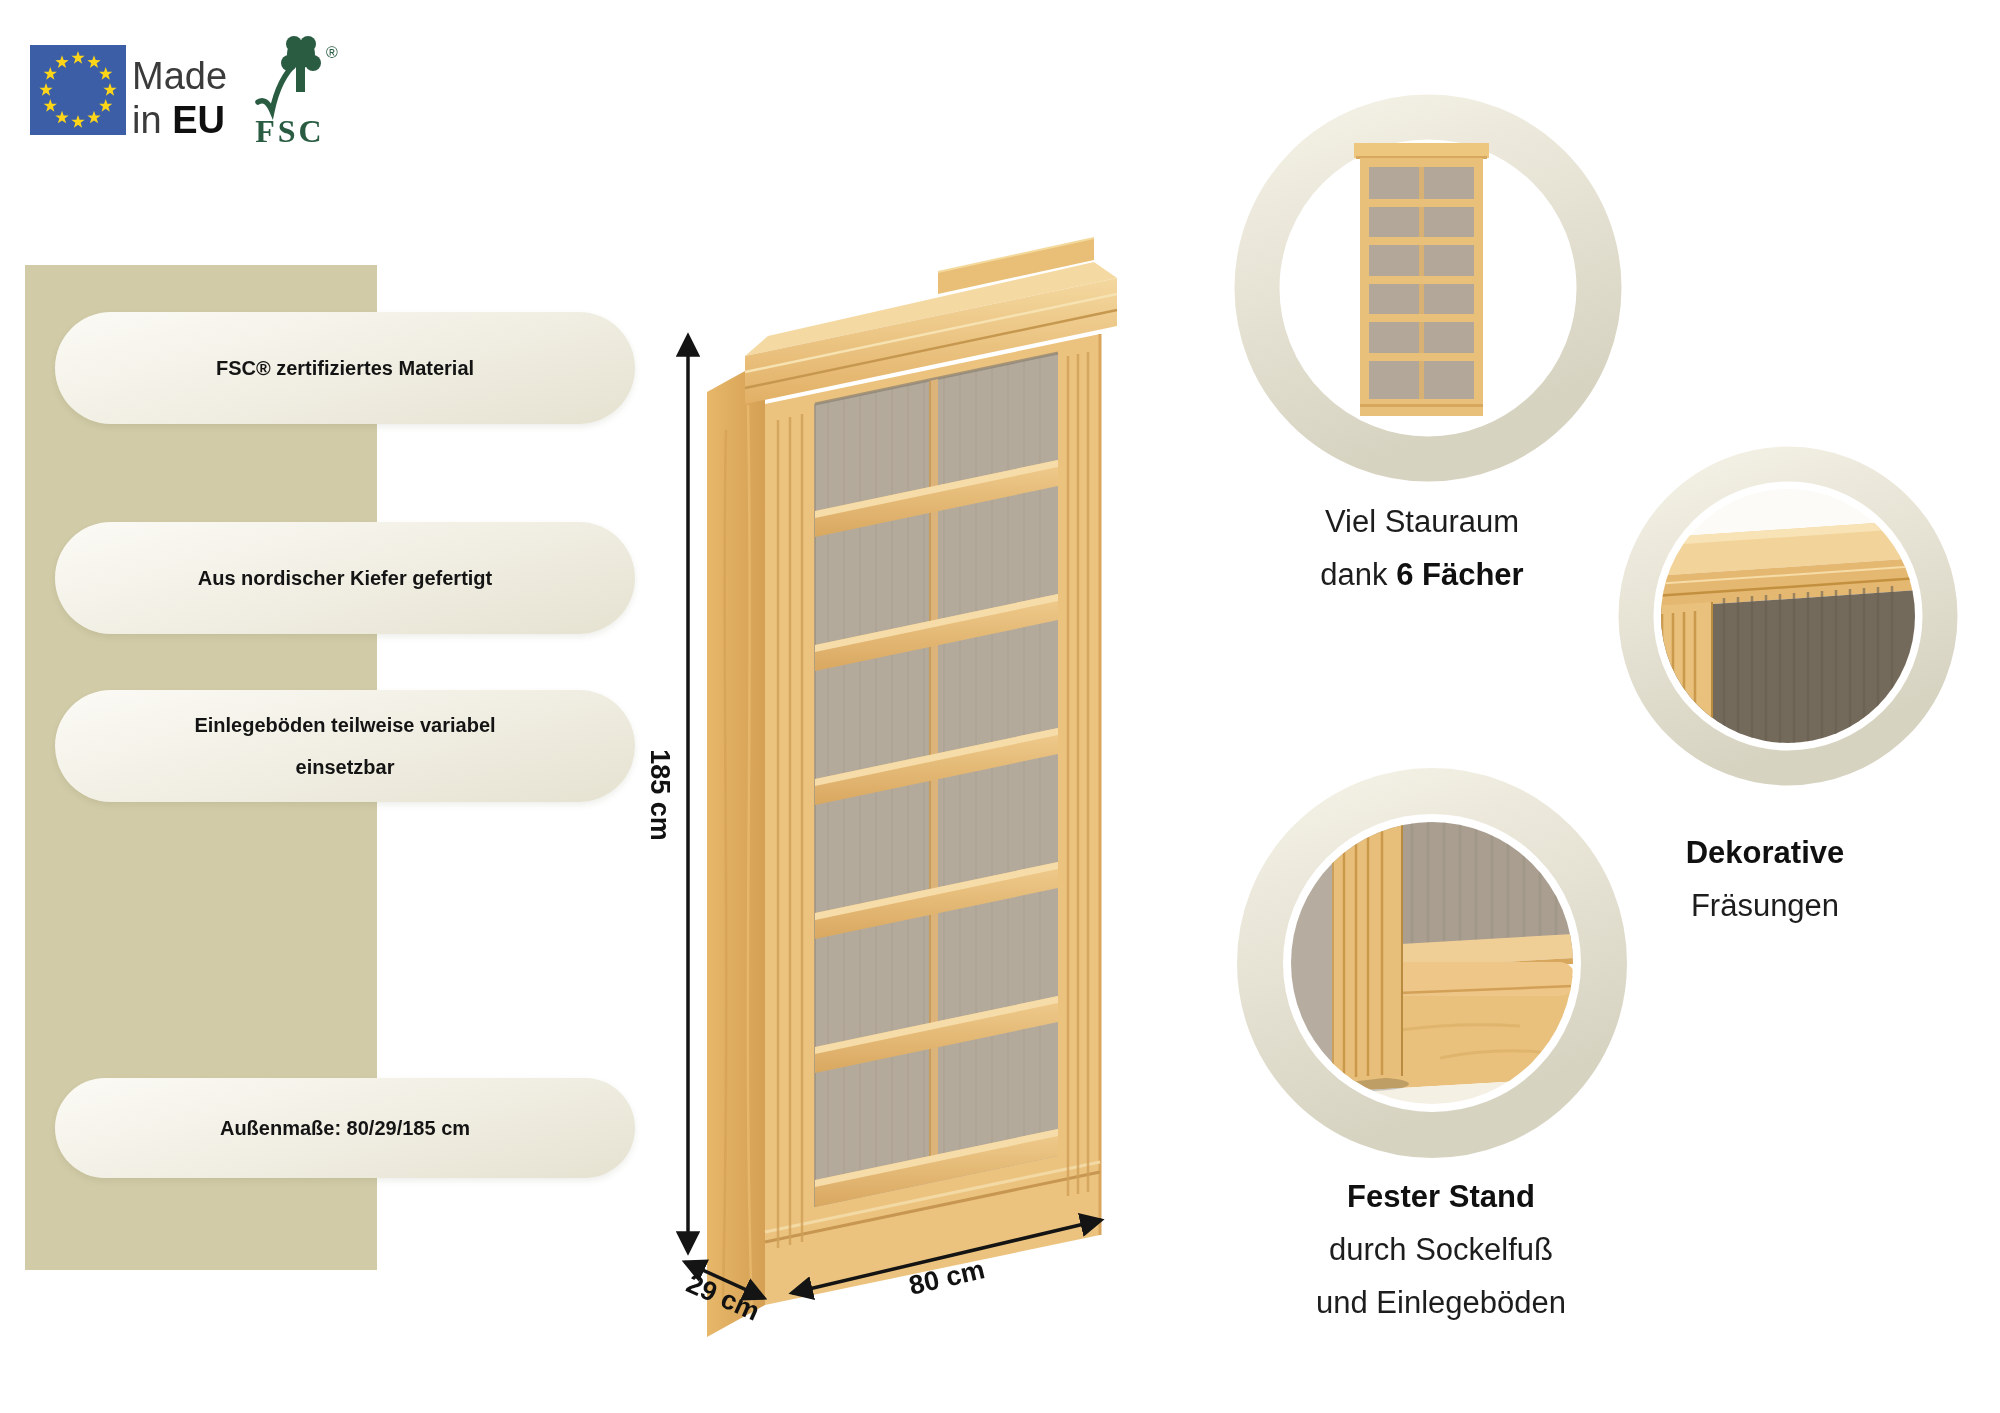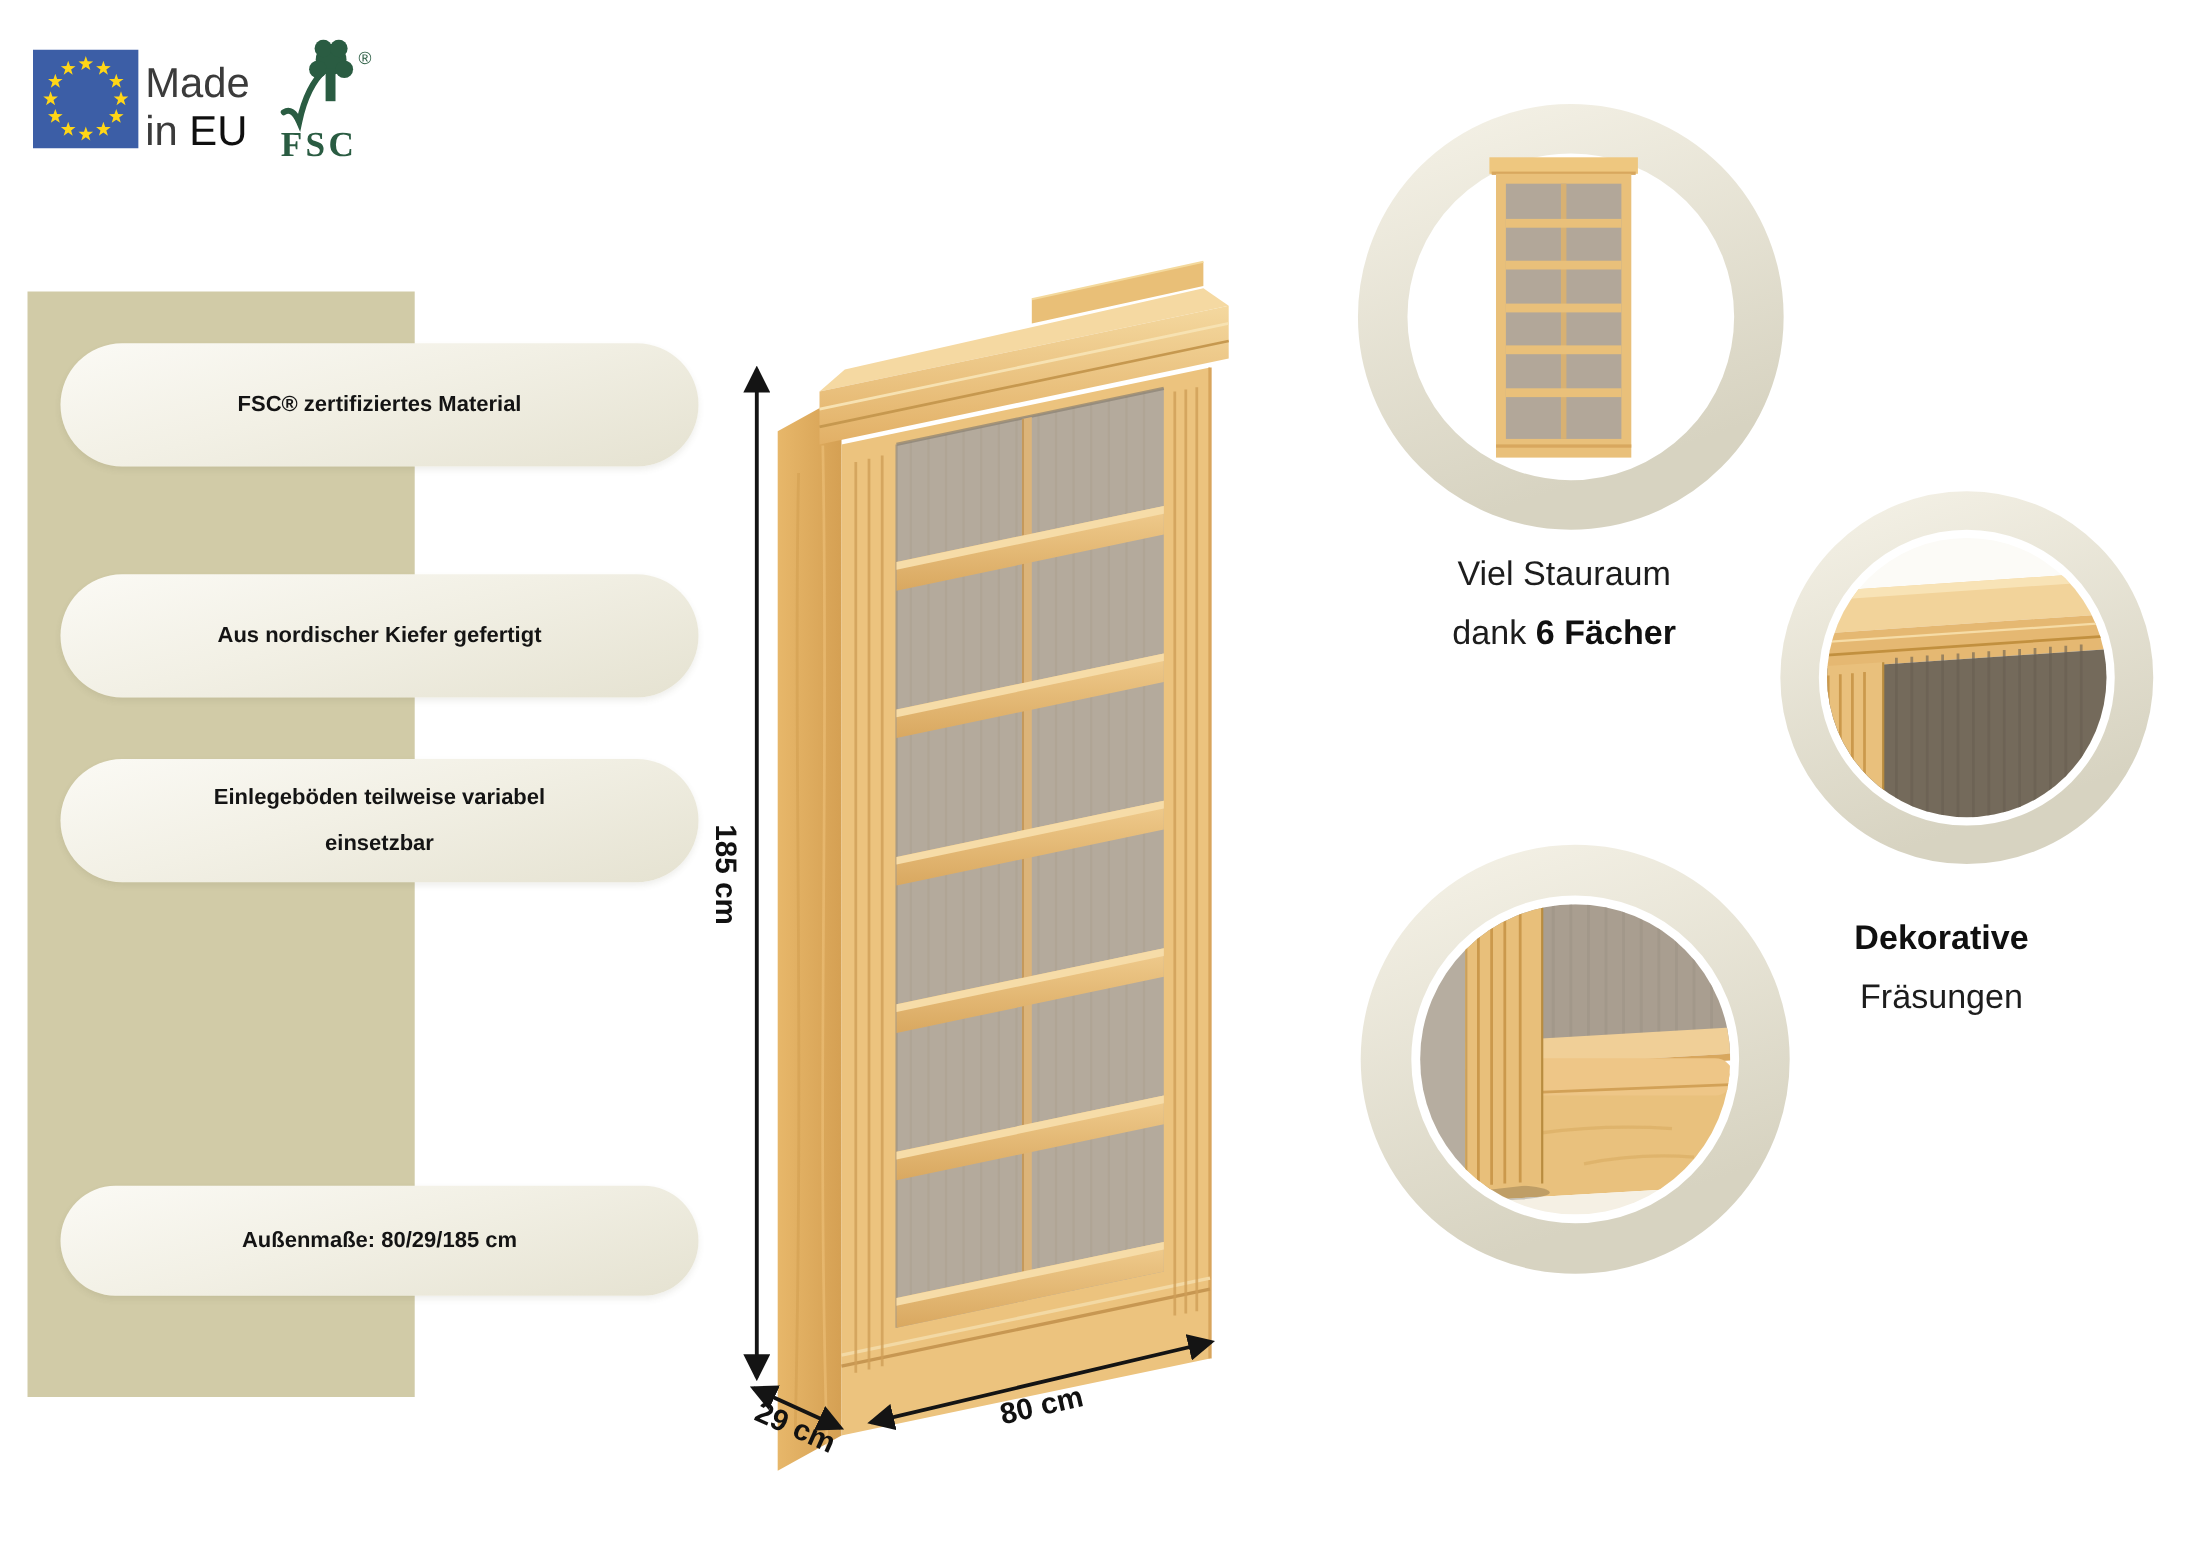--- a/index.html
+++ b/index.html
@@ -2,21 +2,21 @@
 <html><head>
 <meta charset="utf-8">
 <style>
   html,body{margin:0;padding:0;background:#ffffff;}
   body{font-family:"Liberation Sans", sans-serif;}
   .page{position:relative;width:2000px;height:1413px;background:#ffffff;overflow:hidden;}
 
   
   .eu-flag{position:absolute;left:30px;top:45px;}
   .madein{position:absolute;left:132px;top:54px;font-size:38px;line-height:44px;color:#3b3b3b;}
-  .madein b{color:#0f0f0f;font-weight:400;}
+  .madein b{color:#0f0f0f;font-weight:700;}
   .fsc{position:absolute;left:238px;top:36px;}
 
   
   .band{position:absolute;left:25px;top:265px;width:352px;height:1005px;background:#d1cba7;}
   .pill{position:absolute;left:55px;width:580px;border-radius:70px;
         background:linear-gradient(165deg,#fbfaf5 0%,#f2f0e5 45%,#e5e2d1 100%);
         box-shadow:0 3px 6px rgba(90,85,60,0.10);
         display:flex;flex-direction:column;justify-content:center;align-items:center;
         font-weight:700;font-size:20px;color:#141414;line-height:42px;text-align:center;}
   .pill .line:empty{display:none;}
@@ -246,14 +246,19 @@
   <div class="callout" style="left:1422px;top:495px;">
     <div>Viel Stauraum</div>
     <div><span>dank </span><b>6 Fächer</b></div>
   </div>
 
   <div class="callout" style="left:1765px;top:826px;">
     <div><b>Dekorative</b></div>
     <div>Fräsungen</div>
   </div>
 
+  <div class="callout" style="left:1441px;top:1170px;">
+    <div><b>Fester Stand</b></div>
+    <div>durch Sockelfuß</div>
+    <div>und Einlegeböden</div>
+  </div>
 
 </div>
 
 </body></html>

